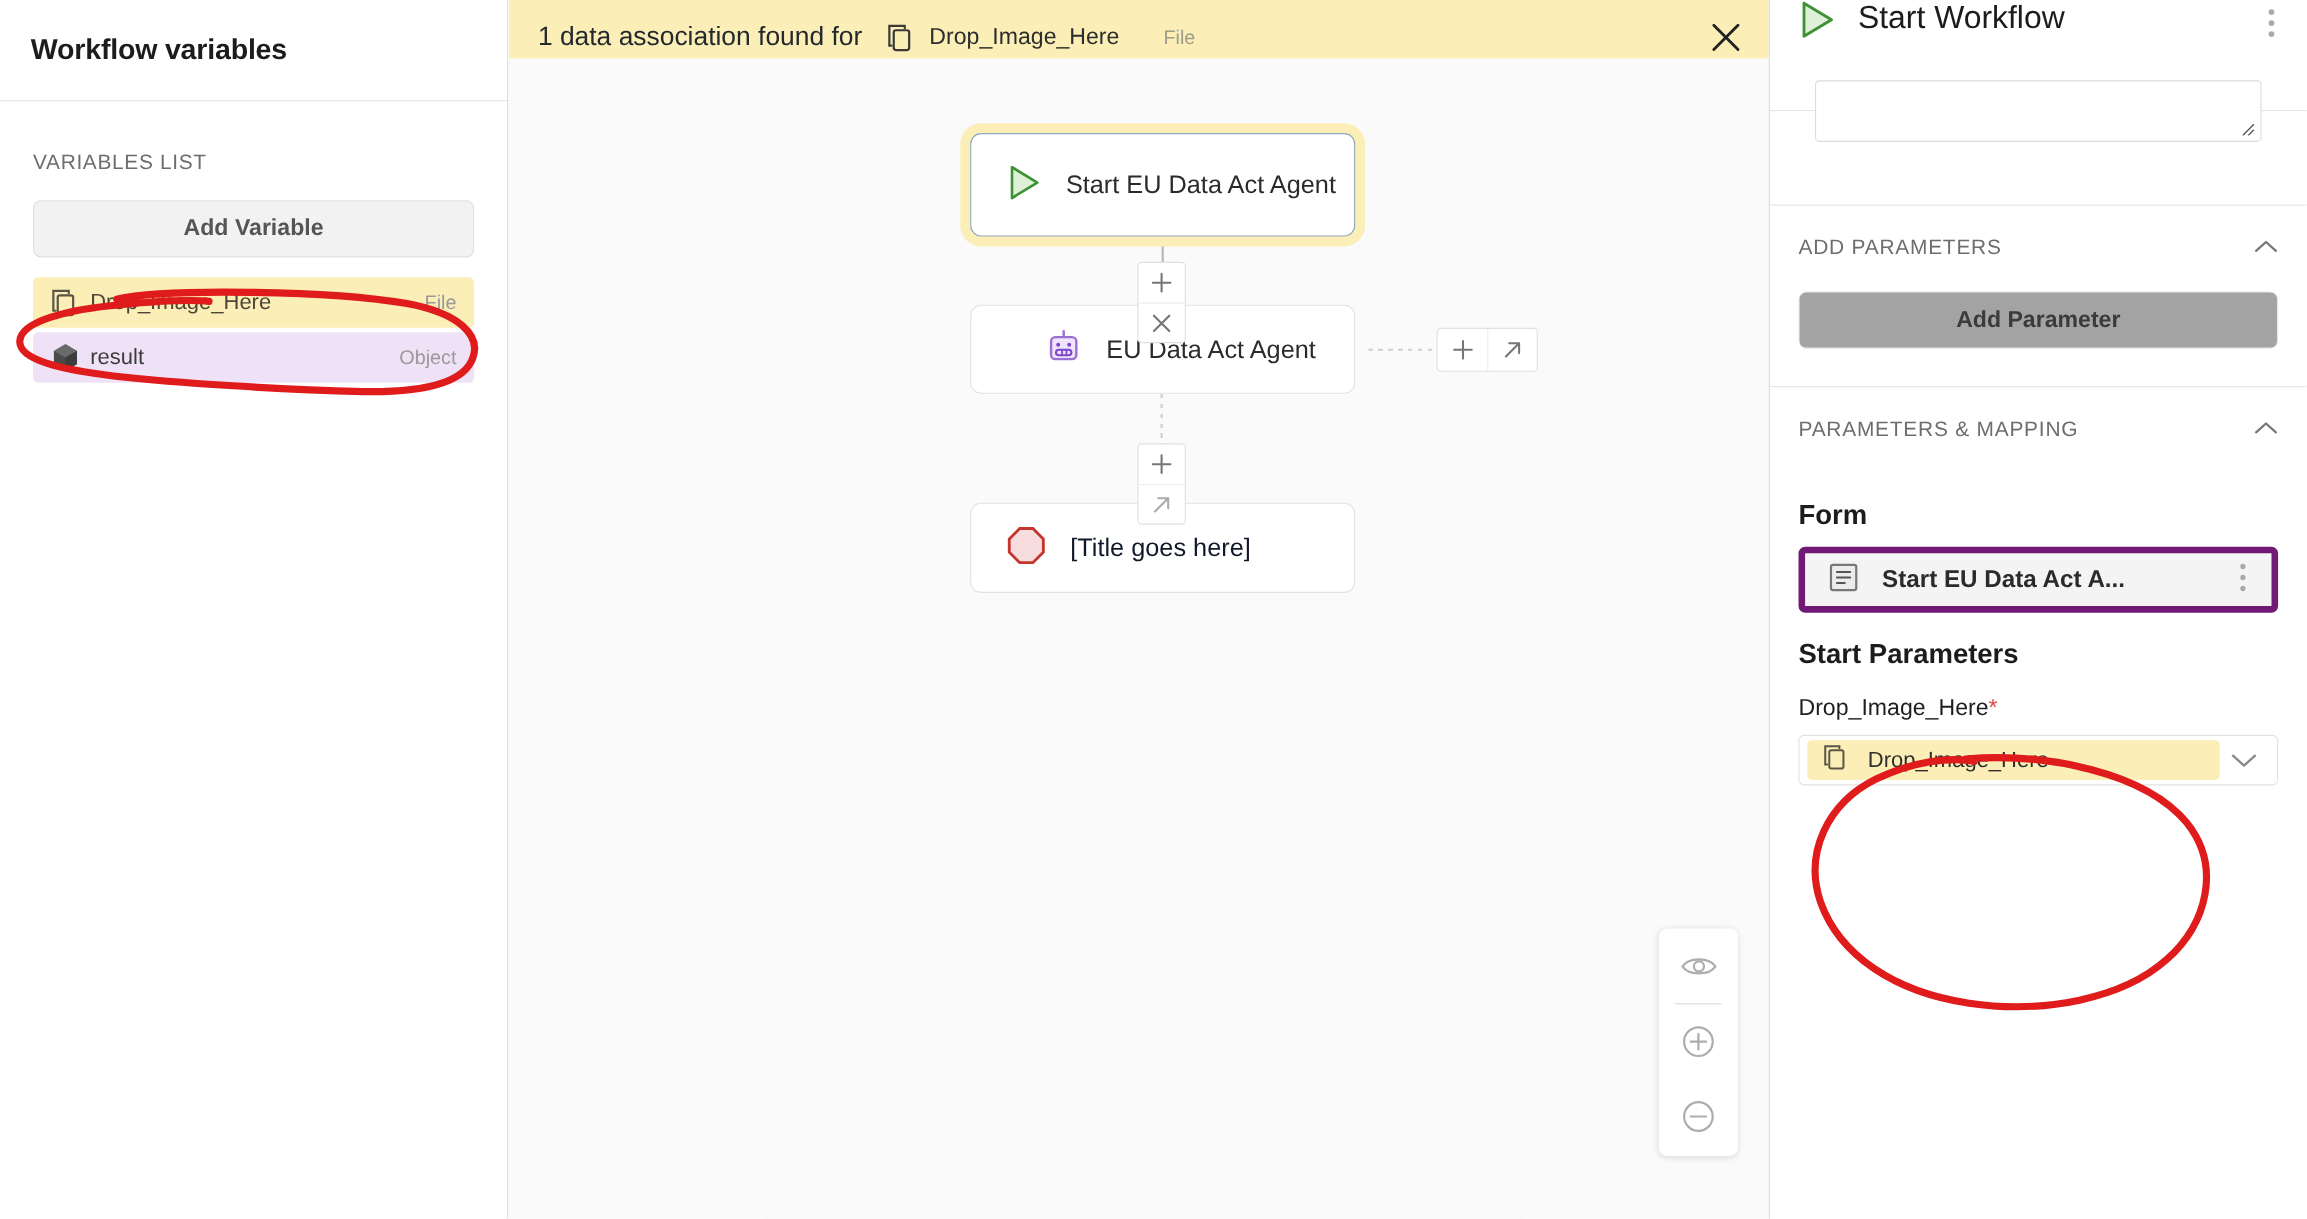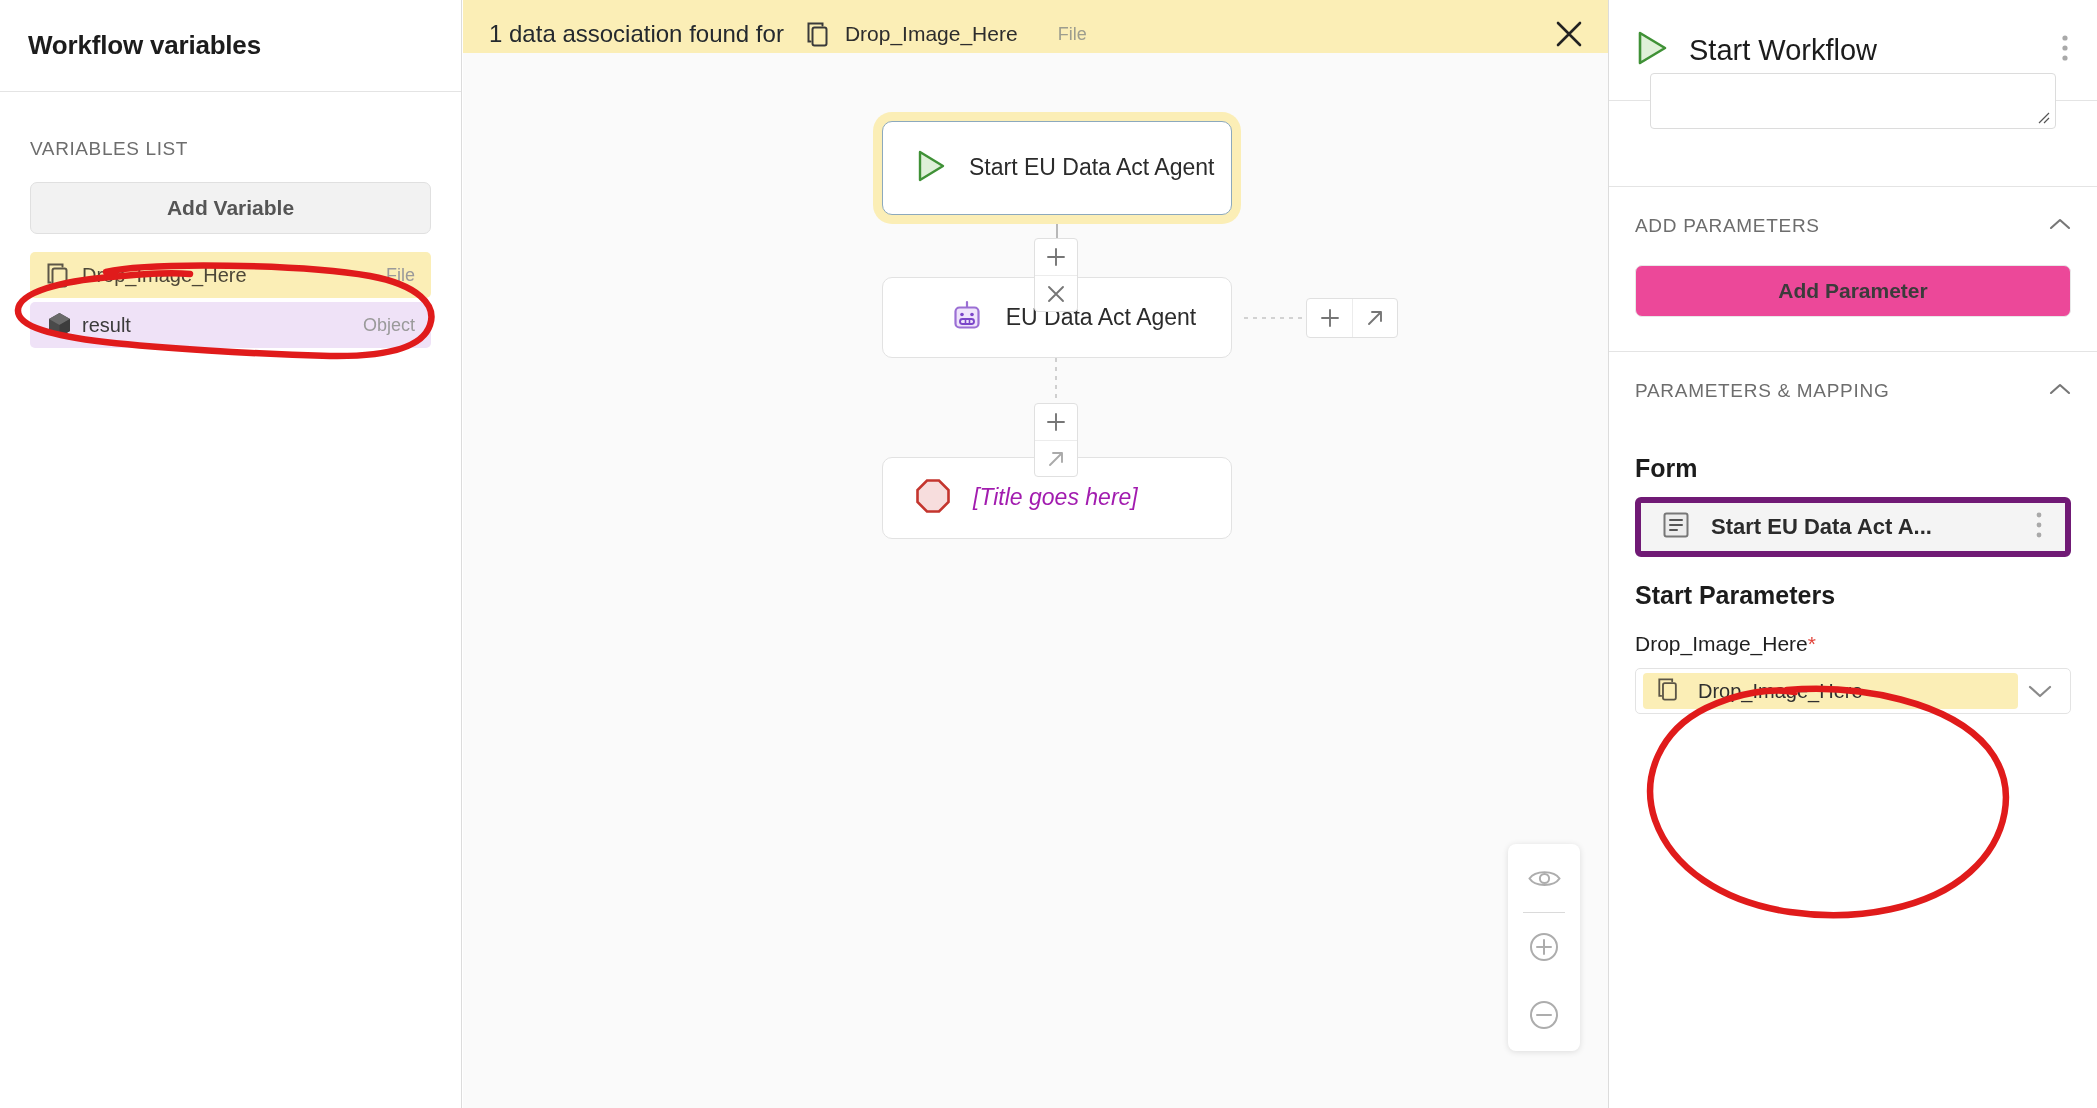--- a/index.html
+++ b/index.html
@@ -97,21 +97,21 @@
   }
   .node .nlabel { font-size: 23px; color: #2b2b2b; margin-left: 22px; line-height: 1.35; }
 
   #node-start {
     left: 419px; top: 68px; width: 350px; height: 94px;
     border: 1px solid #8ca9bd;
     box-shadow: 0 0 0 9px #fbeeb6;
   }
   #node-agent { left: 419px; top: 224px; width: 350px; height: 81px; justify-content: center; }
   #node-title { left: 419px; top: 404px; width: 350px; height: 82px; }
-  #node-title .nlabel { color: #a21caf; font-style: italic; }
+  #node-title .nlabel { color: #0f172a; }
 
   .connector { position: absolute; background: #b8b8b8; }
 
   .edge-btn-stack {
     position: absolute;
     background: #ffffff;
     border: 1px solid #e0e0e0;
     border-radius: 4px;
     width: 44px;
     display: flex; flex-direction: column;
@@ -153,21 +153,21 @@
 
   
   #right-panel {
     position: absolute; left: 1608px; top: 0;
     width: 489px; height: 1108px;
     background: #ffffff;
     border-left: 1px solid #dcdcdc;
   }
   #right-header {
     height: 100px;
-    display: flex; align-items: center;
+    display: flex; align-items: flex-start;
     padding: 0 20px 0 26px;
   }
   #right-header .rtitle {
     font-size: 29px; color: #1c1c1c; margin-left: 20px;
   }
   #right-header .kebab { margin-left: auto; cursor: pointer; padding: 6px 8px; }
 
   .panel-divider { height: 1px; background: #e4e4e4; }
 
   #desc-block { padding: 0 26px; height: 85px; position: relative; }
@@ -187,21 +187,21 @@
     cursor: pointer;
   }
   .collapse-header .chlabel {
     font-size: 19px; color: #6d6d6d; letter-spacing: 0.7px;
   }
   .collapse-header .chev { margin-left: auto; }
 
   #add-parameter-btn {
     margin: 0 26px;
     height: 52px;
-    background: #ec4899;
+    background: #a3a3a3;
     border: 1px solid #e8e8e8;
     border-radius: 7px;
     display: flex; align-items: center; justify-content: center;
     font-size: 21px; font-weight: bold; color: #3b3b3b;
     cursor: pointer;
   }
 
   .sub-title {
     font-size: 25px; font-weight: bold; color: #1c1c1c;
     padding: 0 26px; margin-top: 24px;

